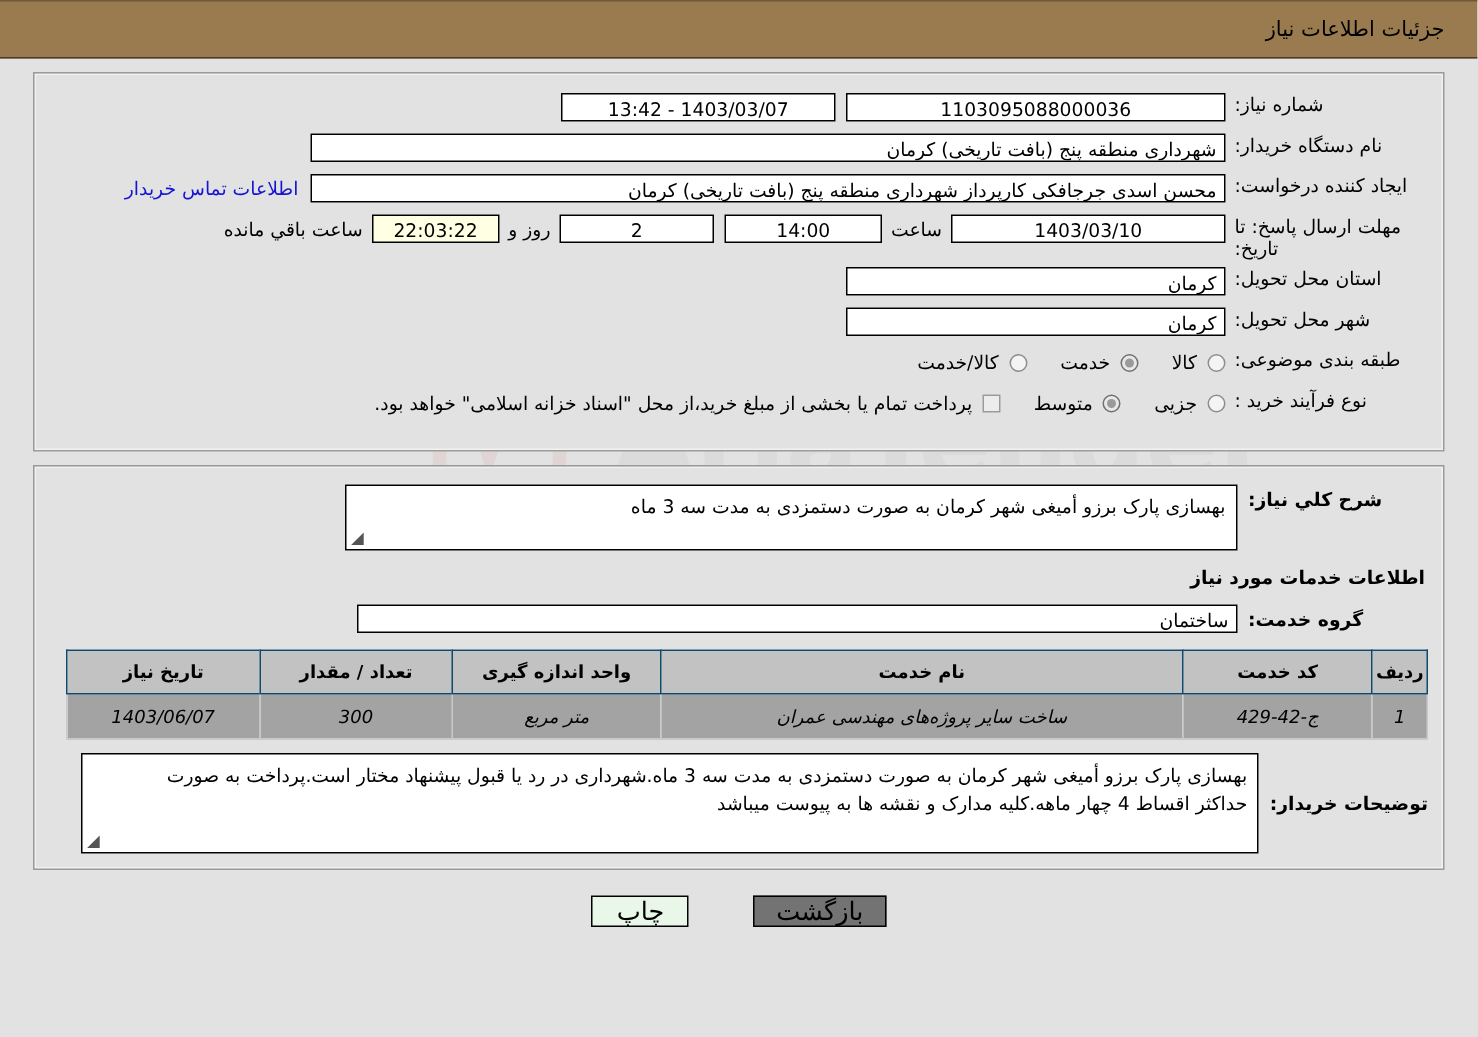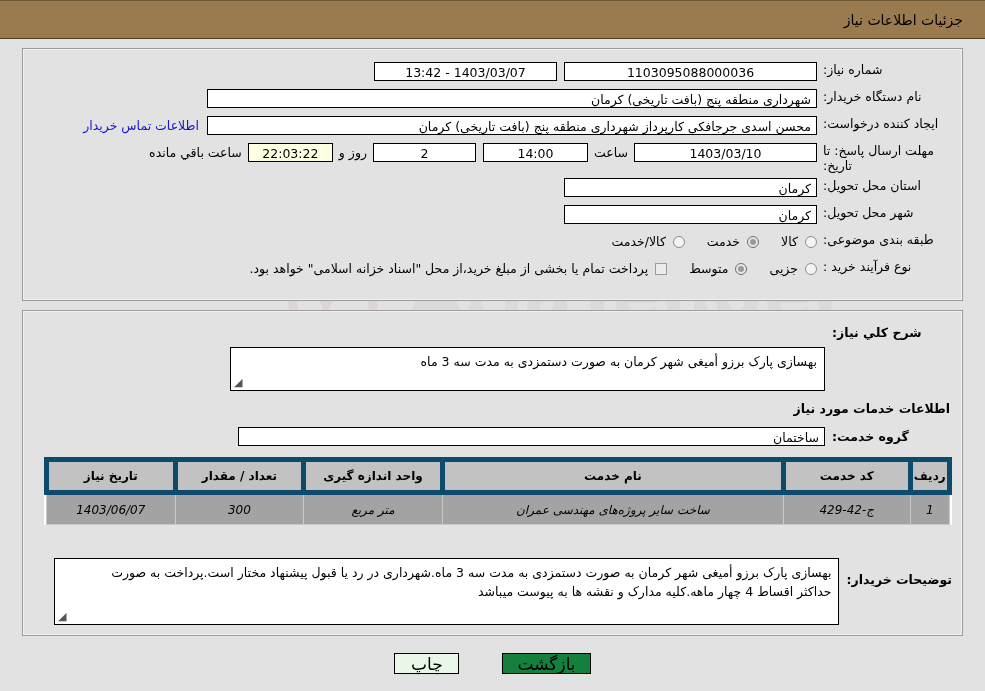--- a/index.html
+++ b/index.html
@@ -160,21 +160,20 @@
   .ta {
     background: #ffffff;
     border: 1px solid #000;
     box-sizing: border-box;
     font-size: 12.5px;
     line-height: 19px;
     padding: 4px 7px 0 20px;
     text-align: right;
     position: relative;
     overflow: hidden;
-    margin-top: 24px;
   }
   .ta .grip {
     position: absolute;
     left: 3px; bottom: 2px;
     width: 10px; height: 10px;
     color: #555;
     font-size: 11px;
     line-height: 10px;
     transform: scaleX(-1);
   }
@@ -202,21 +201,21 @@
   
   table.tbl {
     border-collapse: collapse;
     width: 908px;
     margin: 11px 0 0 0;
     background: #fff;
     font-size: 12px;
   }
   table.tbl th {
     background: #c2c2c2;
-    border: 5px solid #0c4a6e;
+    border: 1px solid #0c4a6e;
     height: 26px;
     font-weight: bold;
     font-size: 12px;
     color: #000;
     text-align: center;
   }
   table.tbl td {
     background: #a3a3a3;
     border: 1px solid #c9c9c9;
     height: 27px;
@@ -245,21 +244,21 @@
     height: 21px;
     line-height: 20px;
     min-width: 65px;
     padding: 0 14px;
     font-size: 17px;
     text-align: center;
     cursor: pointer;
     box-sizing: border-box;
   }
   .btn-print { background: #e9f7e9; }
-  .btn-back  { background: #15803d; margin-left: 25px; }
+  .btn-back  { background: #737373; margin-left: 25px; }
 </style>
 </head>
 <body>
 
 <div class="watermark">
   <svg width="700" height="200" viewBox="0 0 700 200" xmlns="http://www.w3.org/2000/svg">
     <path d="M150 15 L230 40 L230 105 Q230 150 190 175 Q150 150 150 105 Z" fill="none" stroke="#d9b6b6" stroke-width="9"></path>
     <path d="M183 45 L205 45 L183 120 L161 45 Z" fill="#d9b6b6"></path>
     <text x="265" y="118" font-family="DejaVu Sans, sans-serif" font-size="72" font-weight="bold" fill="#c9c9c9" direction="ltr">AriaTender.net</text>
   </svg>

